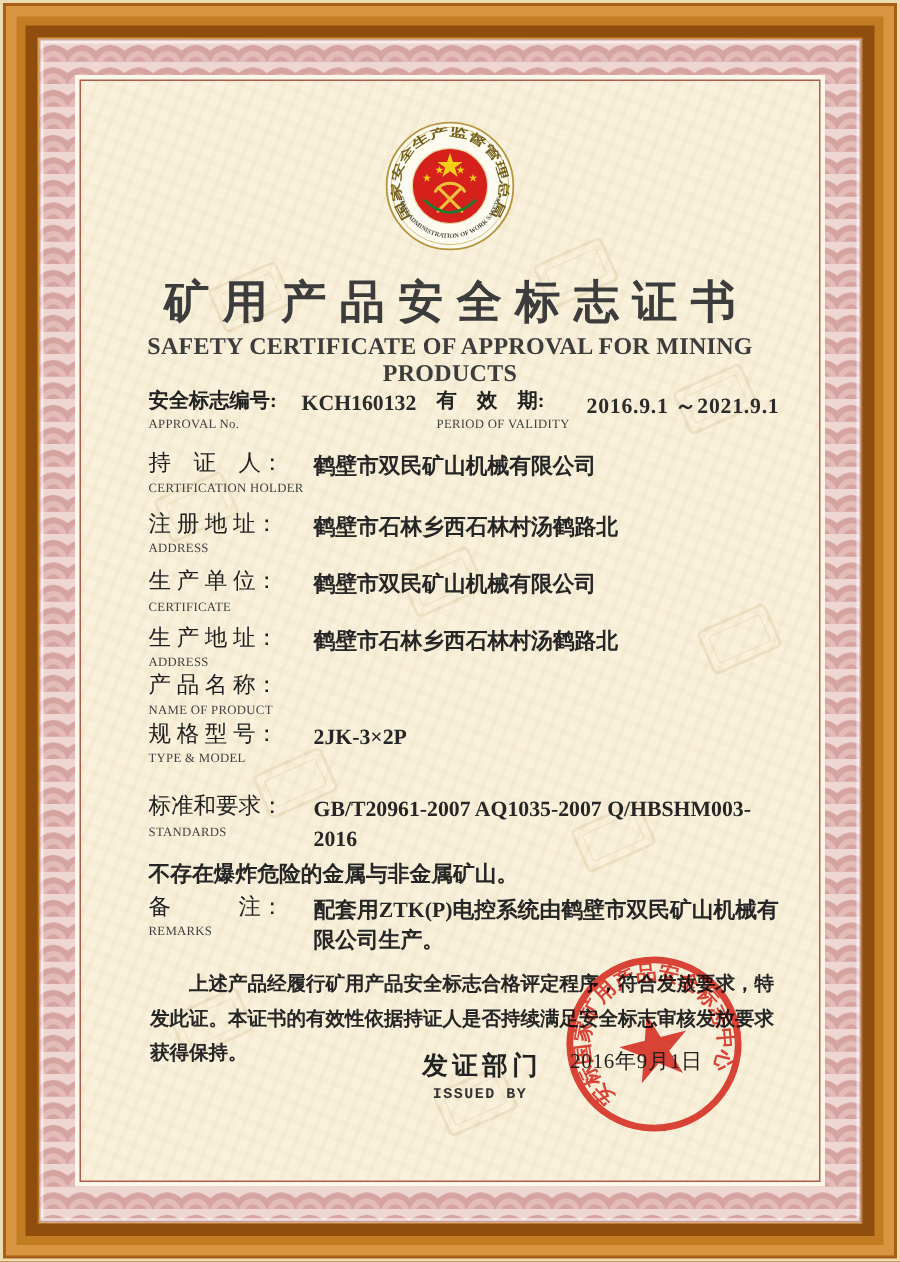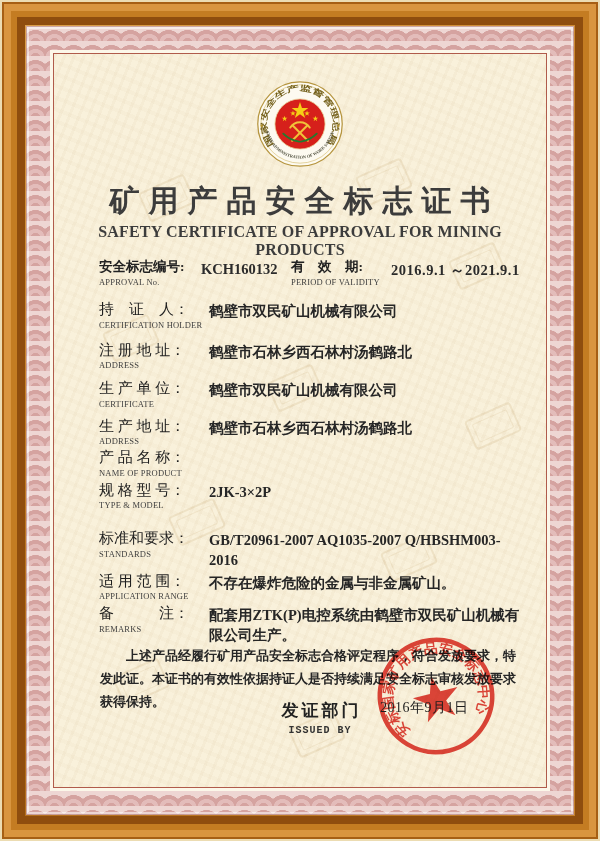--- a/index.html
+++ b/index.html
@@ -187,24 +187,20 @@
       <div class="val">2JK-3×2P</div>
     </div>
     <div class="row mb1">
       <div class="lbl">
           <div class="cn">标准和要求：</div>
       <div class="en">STANDARDS</div>
         </div>
       <div class="val">GB/T20961-2007 AQ1035-2007 Q/HBSHM003-2016</div>
     </div>
     <div class="row mb3">
-      <div class="lbl">
-          <div class="cn">适 用 范 围：</div>
-      <div class="en">APPLICATION RANGE</div>
-        </div>
       <div class="val">不存在爆炸危险的金属与非金属矿山。</div>
     </div>
     <div class="row">
       <div class="lbl">
           <div class="cn">备　　　注：</div>
       <div class="en">REMARKS</div>
         </div>
       <div class="val">配套用ZTK(P)电控系统由鹤壁市双民矿山机械有限公司生产。</div>
     </div>
   </div>

